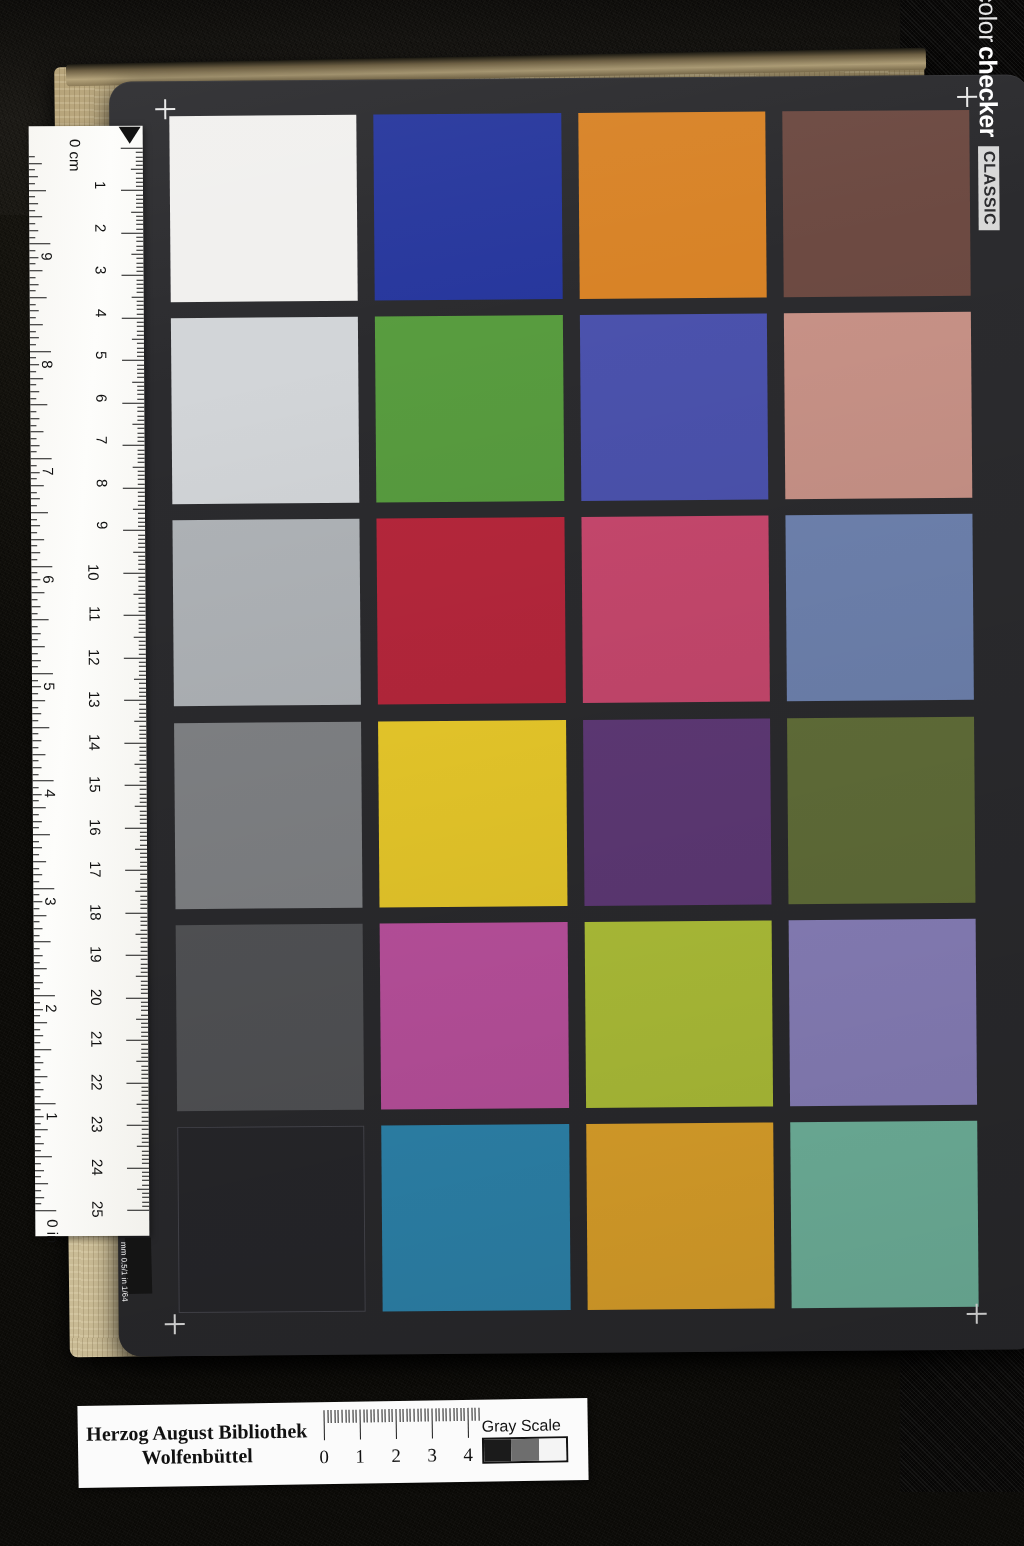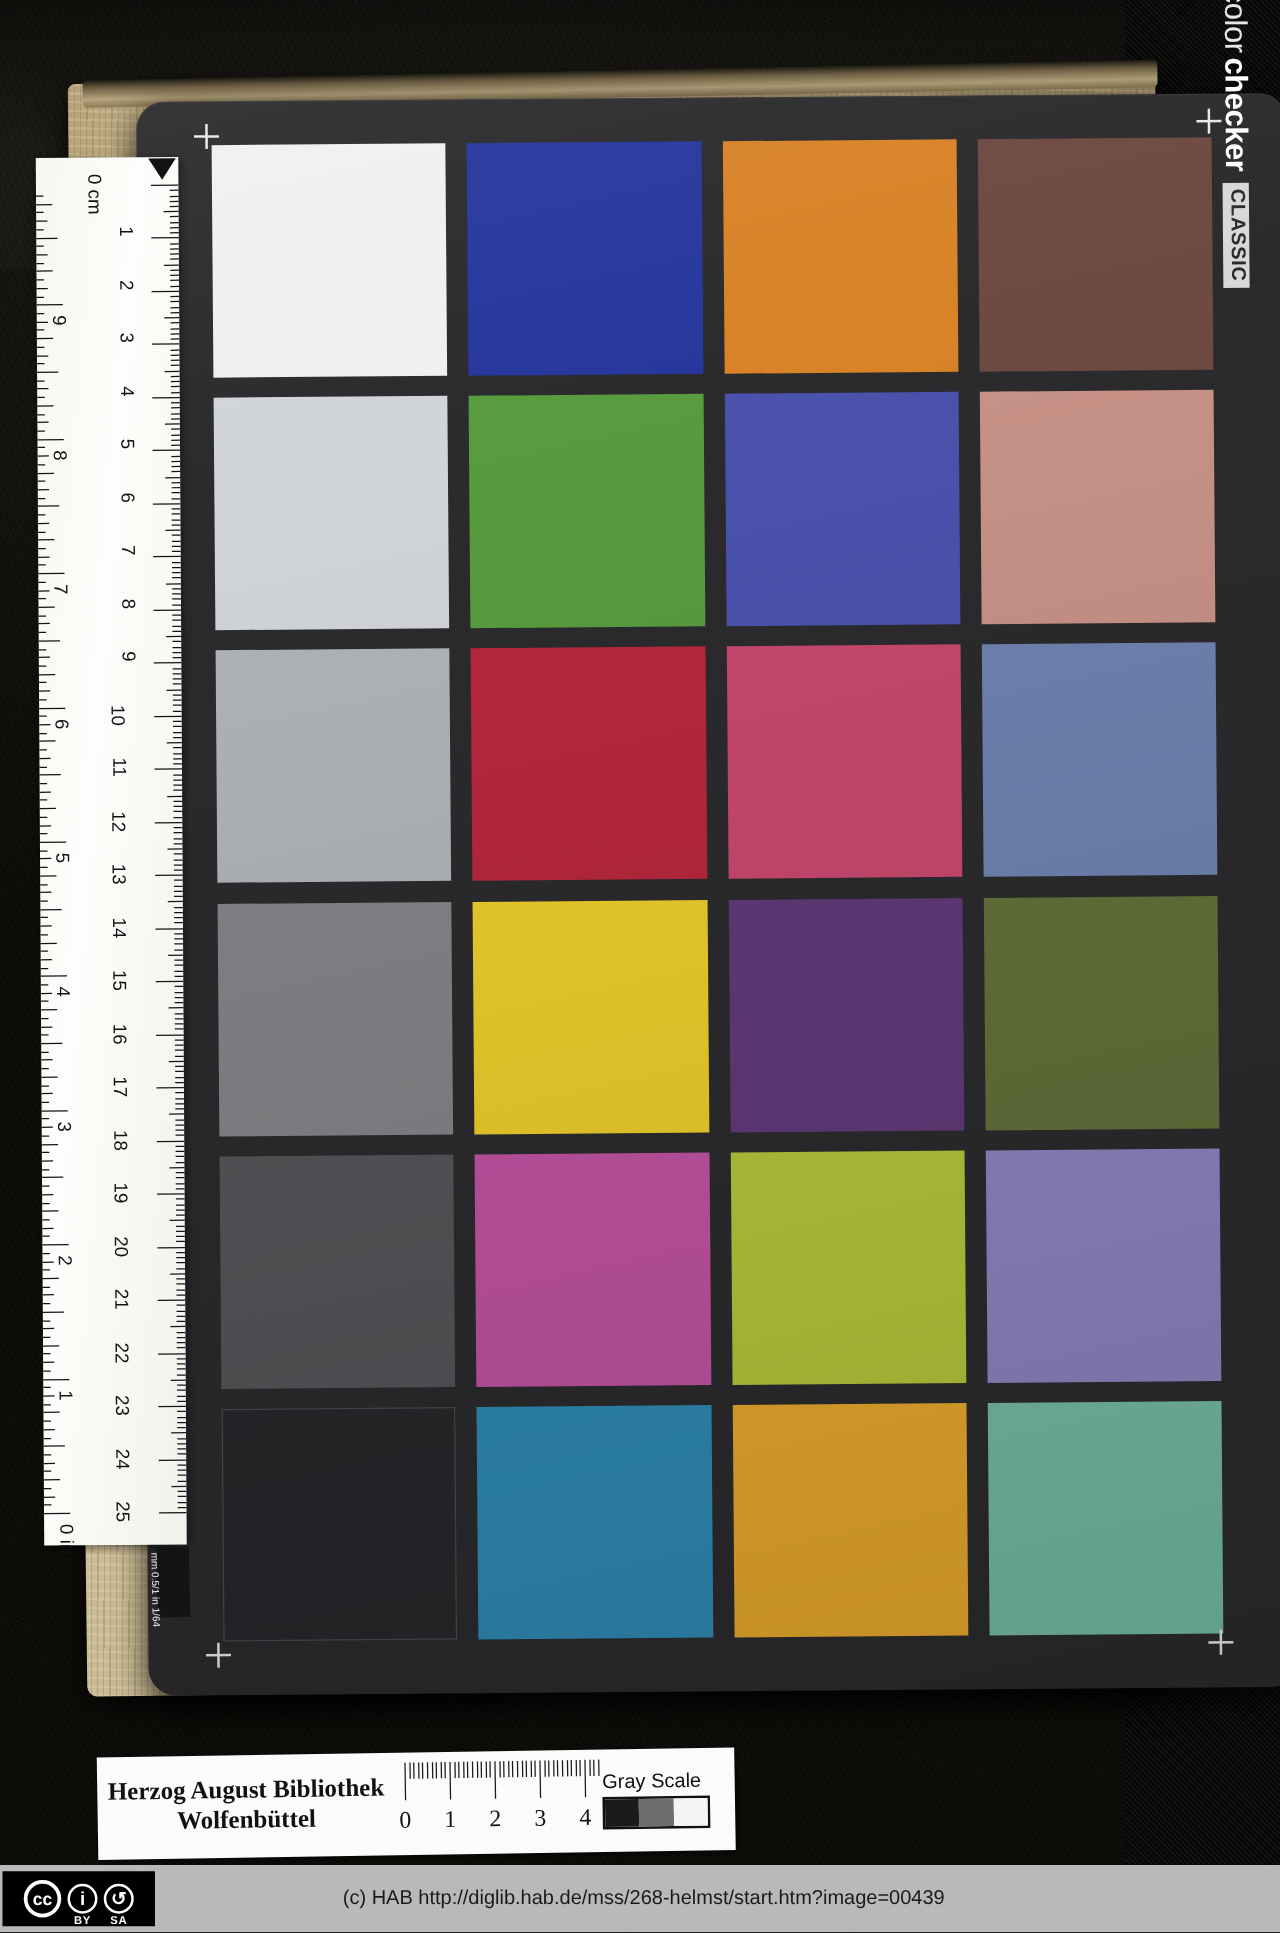--- a/index.html
+++ b/index.html
@@ -841,32 +841,14 @@
     <div class="hab-gray">
       <div class="gs-title">Gray Scale</div>
       <div class="gs-boxes">
           <div style="background: rgb(27, 27, 27);"></div>
           <div style="background: rgb(110, 110, 110);"></div>
           <div style="background: rgb(244, 244, 244);"></div>
         </div>
     </div>
   </div>
 
-  <div class="footer">
-    <div class="cc-badge">
-      <div class="cc-ring">cc</div>
-      <div class="cc-cell">
-        <div class="cc-ring small">
-          <span>i</span>
-          <span class="cc-sub">BY</span>
-        </div>
-      </div>
-      <div class="cc-cell">
-        <div class="cc-ring small">
-          <span>↺</span>
-          <span class="cc-sub">SA</span>
-        </div>
-      </div>
-    </div>
-    <div class="footer-url">(c) HAB http://diglib.hab.de/mss/268-helmst/start.htm?image=00439</div>
-  </div>
 
 </div>
 
 </body></html>

